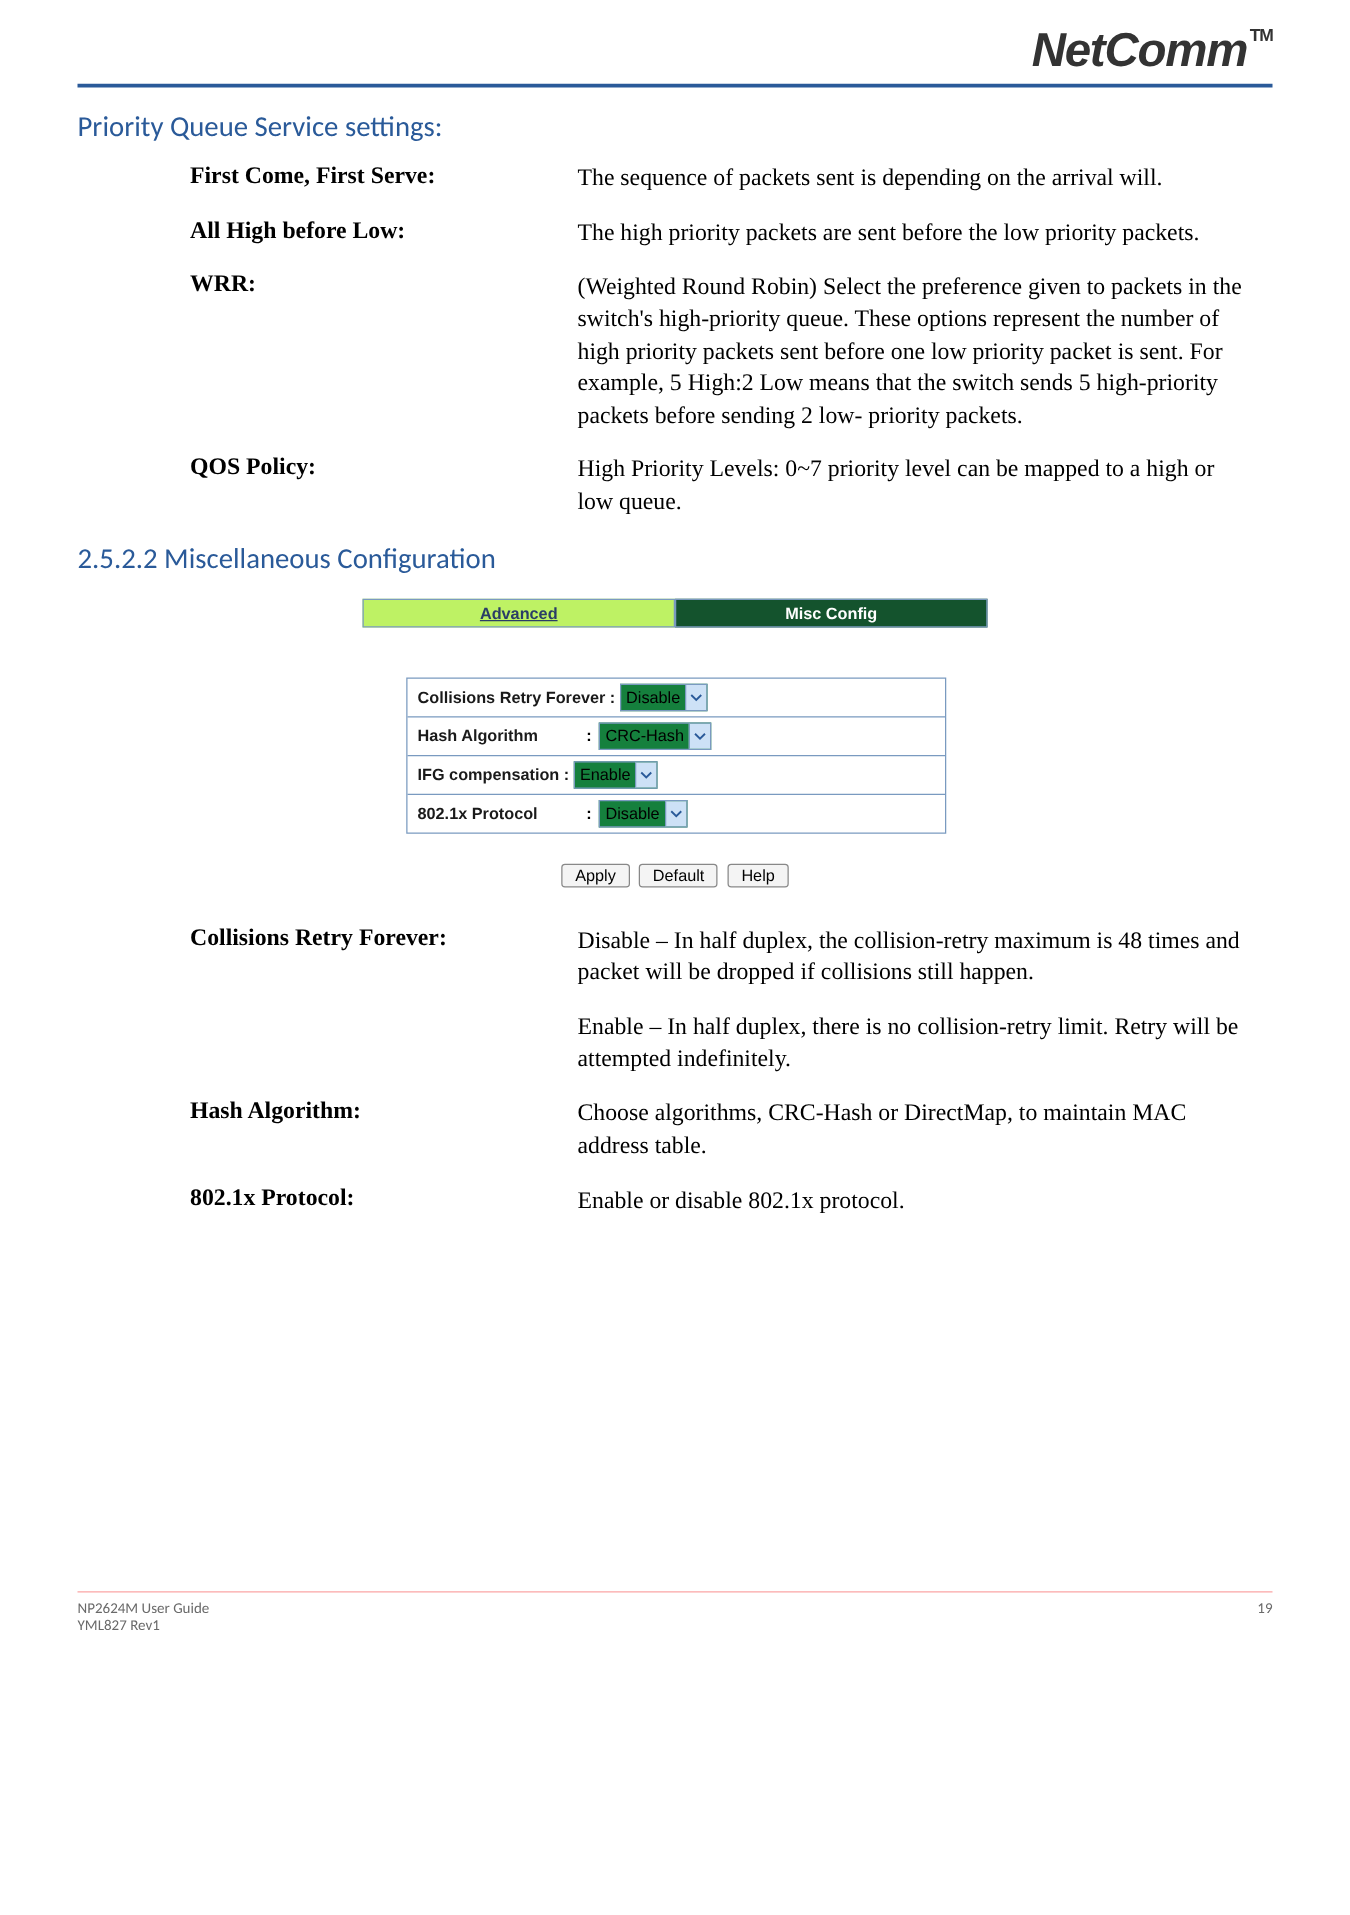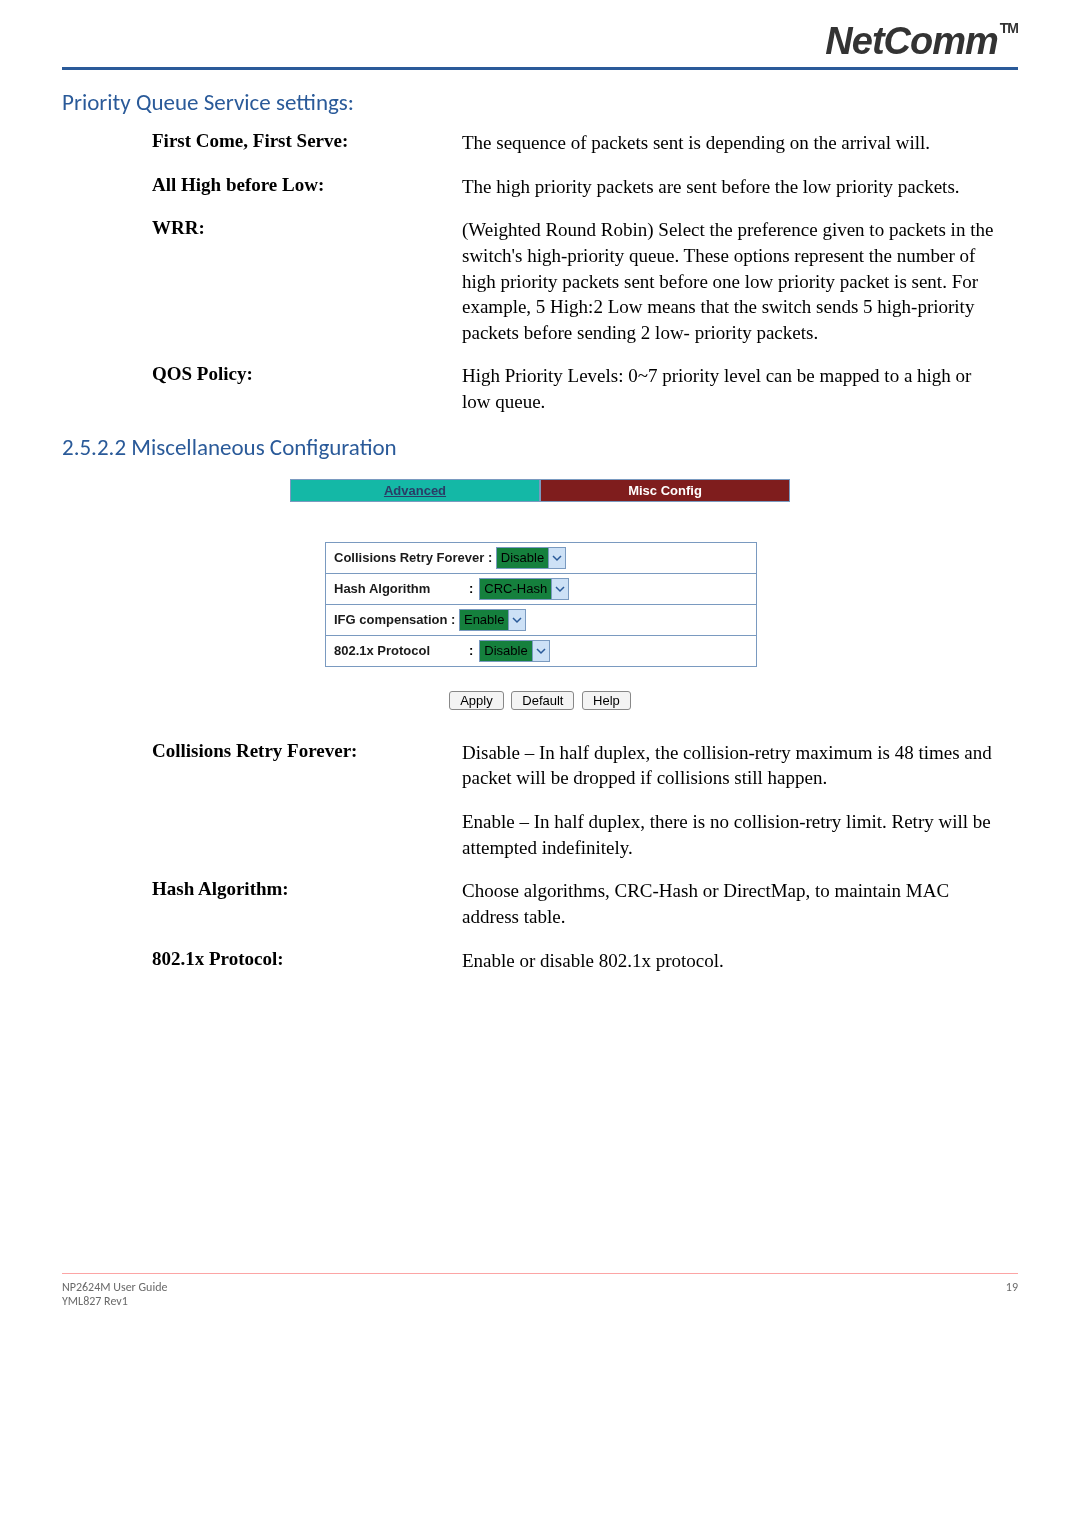--- a/index.html
+++ b/index.html
@@ -71,27 +71,27 @@
   }
   .tabs {
     display: flex;
   }
   .tab {
     flex: 1;
     text-align: center;
     padding: 3px 0;
     border: 1px solid #7a9ac0;
     color: #2a3d66;
-    background: #14b8a6;
+    background: #bef264;
     font-weight: bold;
     cursor: pointer;
     font-size: 13px;
   }
   .tab.active {
-    background: #7f1d1d;
+    background: #14532d;
     color: #fff;
     text-align: center;
   }
   .tab.adv {
     text-decoration: underline;
   }
   .conf-box {
     margin-top: 40px;
     border: 1px solid #7a9ac0;
     width: 430px;

